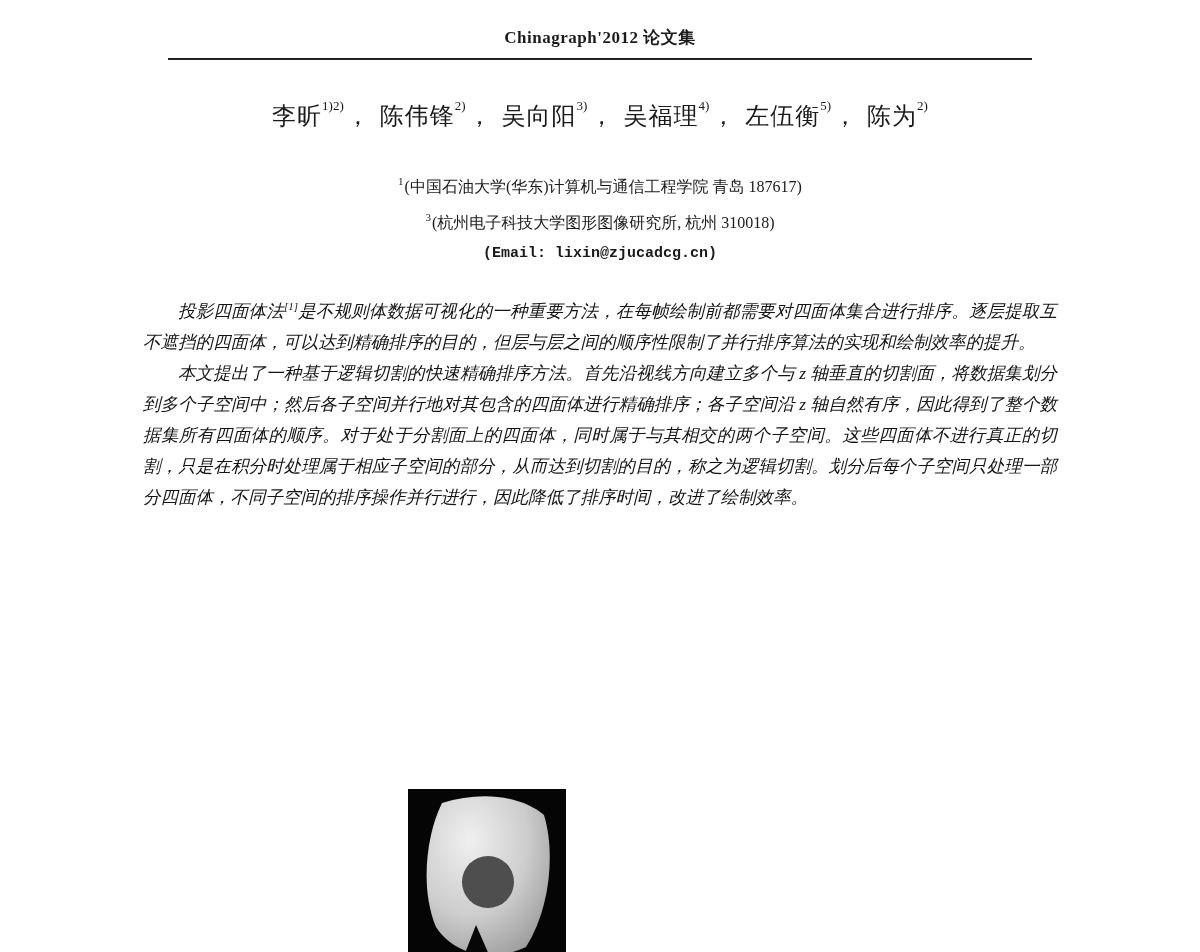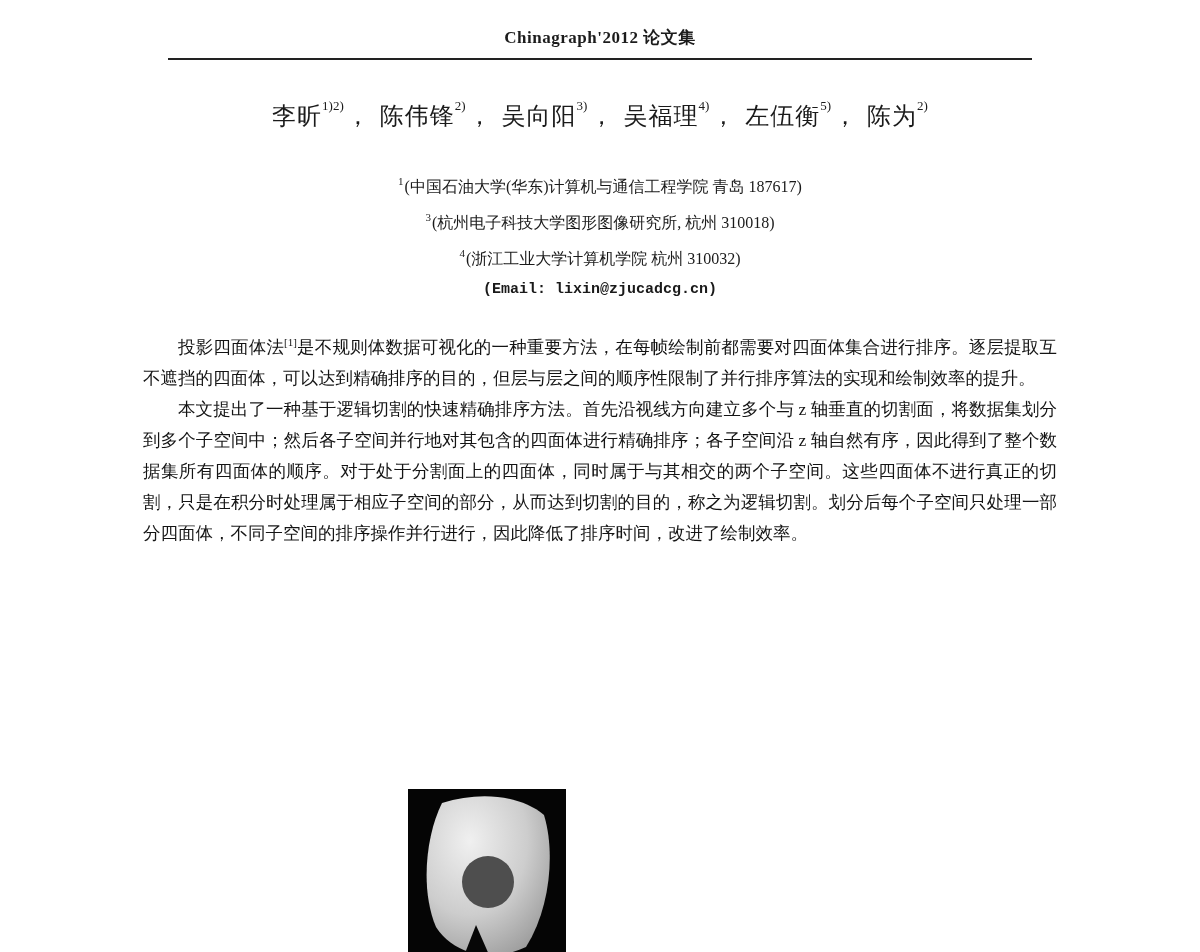--- a/index.html
+++ b/index.html
@@ -56,20 +56,21 @@
     text-align: center;
   }
 
   .body-text {
     width: 914px;
     margin: 22px auto 0 auto;
     font-size: 17.5px;
     line-height: 31px;
     text-align: justify;
     color: #141414;
+    font-style: italic;
   }
   .body-text p { text-indent: 2em; }
   .body-text sup { font-size: 11px; vertical-align: 7px; }
 
   .figures {
     position: absolute;
     left: 408px;
     top: 789px;
     display: flex;
     gap: 93px;
@@ -100,21 +101,20 @@
     <span><span>陈伟锋</span><sup>2)</sup></span><span class="author-sep">，</span>
     <span><span>吴向阳</span><sup>3)</sup></span><span class="author-sep">，</span>
     <span><span>吴福理</span><sup>4)</sup></span><span class="author-sep">，</span>
     <span><span>左伍衡</span><sup>5)</sup></span><span class="author-sep">，</span>
     <span><span>陈为</span><sup>2)</sup></span>
   </div>
 
   <div class="affiliations">
     <div class="affil-line"><sup>1</sup><span>(中国石油大学(华东)计算机与通信工程学院 青岛 187617)</span></div>
     <div class="affil-line"><sup>3</sup><span>(杭州电子科技大学图形图像研究所, 杭州 310018)</span></div>
-    <div class="affil-line"><sup>4</sup><span>(浙江工业大学计算机学院 杭州 310032)</span></div>
     <div class="affil-line email"><span>(Email: lixin@zjucadcg.cn)</span></div>
   </div>
 
   <div class="body-text">
     <p><span>投影四面体法</span><sup>[1]</sup><span>是不规则体数据可视化的一种重要方法，在每帧绘制前都需要对四面体集合进行排序。逐层提取互不遮挡的四面体，可以达到精确排序的目的，但层与层之间的顺序性限制了并行排序算法的实现和绘制效率的提升。</span></p>
     <p>本文提出了一种基于逻辑切割的快速精确排序方法。首先沿视线方向建立多个与 z 轴垂直的切割面，将数据集划分到多个子空间中；然后各子空间并行地对其包含的四面体进行精确排序；各子空间沿 z 轴自然有序，因此得到了整个数据集所有四面体的顺序。对于处于分割面上的四面体，同时属于与其相交的两个子空间。这些四面体不进行真正的切割，只是在积分时处理属于相应子空间的部分，从而达到切割的目的，称之为逻辑切割。划分后每个子空间只处理一部分四面体，不同子空间的排序操作并行进行，因此降低了排序时间，改进了绘制效率。</p>
   </div>
 
   <div class="figures">
 

